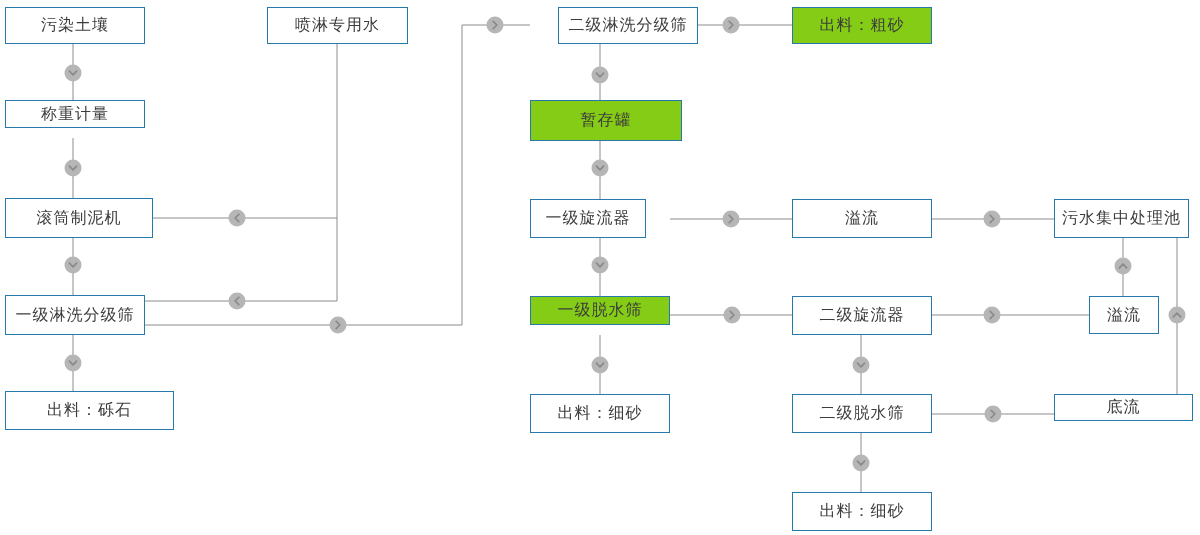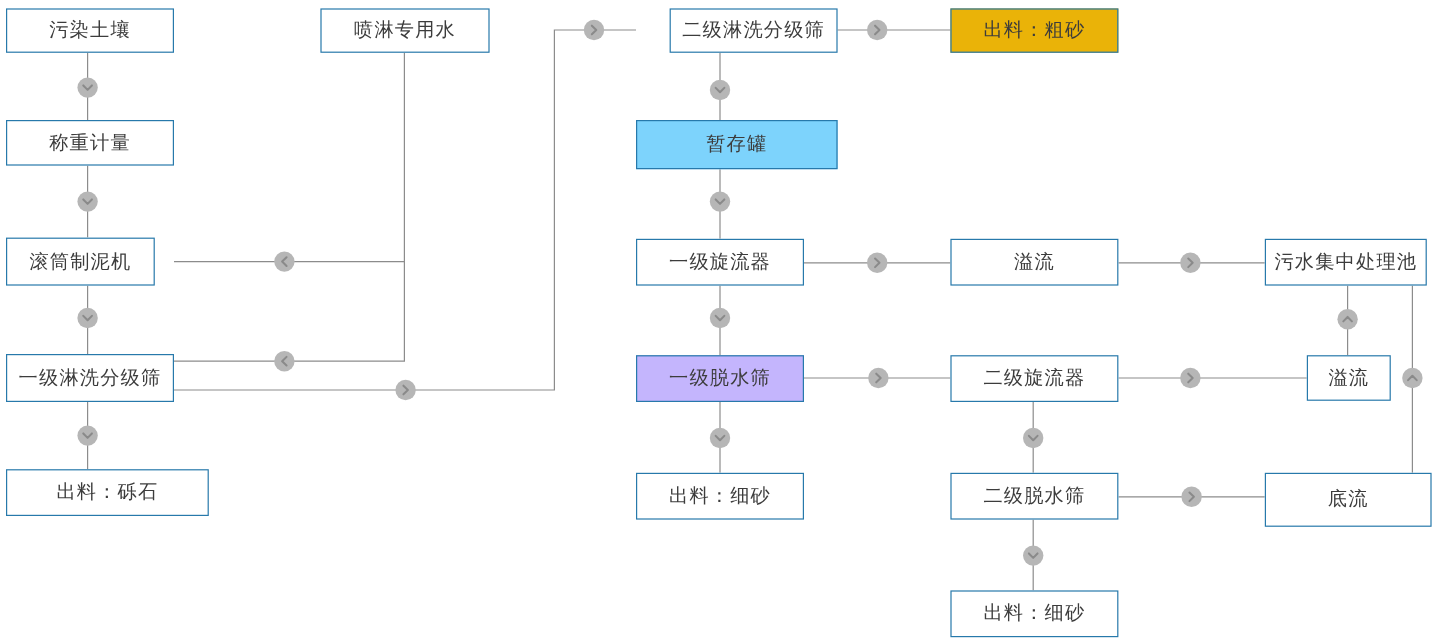--- a/index.html
+++ b/index.html
@@ -155,61 +155,61 @@
 
 <div class="node" style="left: 5px; top: 7px; width: 140px; height: 37px; border-color: rgb(39, 121, 171); background: rgb(255, 255, 255); color: rgb(60, 60, 60);">
       <span>污染土壤</span>
     </div>
     <div class="node" style="left: 267px; top: 7px; width: 141px; height: 37px; border-color: rgb(39, 121, 171); background: rgb(255, 255, 255); color: rgb(60, 60, 60); align-items: center;">
       <span>喷淋专用水</span>
     </div>
     <div class="node" style="left: 530px; top: 7px; width: 140px; height: 37px; border-color: rgb(39, 121, 171); background: rgb(255, 255, 255); color: rgb(60, 60, 60); margin-left: 28px;">
       <span>二级淋洗分级筛</span>
     </div>
-    <div class="node" style="left: 792px; top: 7px; width: 140px; height: 37px; border-color: rgb(39, 121, 171); background: #eab308; color: rgb(60, 60, 60);">
+    <div class="node" style="left: 792px; top: 7px; width: 140px; height: 37px; border-color: rgb(39, 121, 171); background: #84cc16; color: rgb(60, 60, 60);">
       <span>出料：粗砂</span>
     </div>
-    <div class="node" style="left: 5px; top: 100px; width: 140px; height: 38px; border-color: rgb(39, 121, 171); background: rgb(255, 255, 255); color: rgb(60, 60, 60);">
+    <div class="node" style="left: 5px; top: 100px; width: 140px; height: 28px; border-color: rgb(39, 121, 171); background: rgb(255, 255, 255); color: rgb(60, 60, 60);">
       <span>称重计量</span>
     </div>
-    <div class="node" style="left: 530px; top: 100px; width: 168px; height: 41px; border-color: rgb(39, 121, 171); background: #7dd3fc; color: rgb(60, 60, 60);">
+    <div class="node" style="left: 530px; top: 100px; width: 152px; height: 41px; border-color: rgb(39, 121, 171); background: #84cc16; color: rgb(60, 60, 60);">
       <span>暂存罐</span>
     </div>
-    <div class="node" style="left: 5px; top: 198px; width: 124px; height: 40px; border-color: rgb(39, 121, 171); background: rgb(255, 255, 255); color: rgb(60, 60, 60);">
+    <div class="node" style="left: 5px; top: 198px; width: 148px; height: 40px; border-color: rgb(39, 121, 171); background: rgb(255, 255, 255); color: rgb(60, 60, 60);">
       <span>滚筒制泥机</span>
     </div>
-    <div class="node" style="left: 530px; top: 199px; width: 140px; height: 39px; border-color: rgb(39, 121, 171); background: rgb(255, 255, 255); color: rgb(60, 60, 60);">
+    <div class="node" style="left: 530px; top: 199px; width: 116px; height: 39px; border-color: rgb(39, 121, 171); background: rgb(255, 255, 255); color: rgb(60, 60, 60);">
       <span>一级旋流器</span>
     </div>
     <div class="node" style="left: 792px; top: 199px; width: 140px; height: 39px; border-color: rgb(39, 121, 171); background: rgb(255, 255, 255); color: rgb(60, 60, 60);">
       <span>溢流</span>
     </div>
     <div class="node" style="left: 1054px; top: 199px; width: 135px; height: 39px; border-color: rgb(39, 121, 171); background: rgb(255, 255, 255); color: rgb(60, 60, 60);">
       <span>污水集中处理池</span>
     </div>
     <div class="node" style="left: 5px; top: 295px; width: 140px; height: 40px; border-color: rgb(39, 121, 171); background: rgb(255, 255, 255); color: rgb(60, 60, 60);">
       <span>一级淋洗分级筛</span>
     </div>
-    <div class="node" style="left: 530px; top: 296px; width: 140px; height: 39px; border-color: rgb(39, 121, 171); background: #c4b5fd; color: rgb(60, 60, 60);">
+    <div class="node" style="left: 530px; top: 296px; width: 140px; height: 29px; border-color: rgb(39, 121, 171); background: #84cc16; color: rgb(60, 60, 60);">
       <span>一级脱水筛</span>
     </div>
     <div class="node" style="left: 792px; top: 296px; width: 140px; height: 39px; border-color: rgb(39, 121, 171); background: rgb(255, 255, 255); color: rgb(60, 60, 60);">
       <span>二级旋流器</span>
     </div>
     <div class="node" style="left: 1089px; top: 296px; width: 70px; height: 38px; border-color: rgb(39, 121, 171); background: rgb(255, 255, 255); color: rgb(60, 60, 60);">
       <span>溢流</span>
     </div>
     <div class="node" style="left: 5px; top: 391px; width: 169px; height: 39px; border-color: rgb(39, 121, 171); background: rgb(255, 255, 255); color: rgb(60, 60, 60);">
       <span>出料：砾石</span>
     </div>
     <div class="node" style="left: 530px; top: 394px; width: 140px; height: 39px; border-color: rgb(39, 121, 171); background: rgb(255, 255, 255); color: rgb(60, 60, 60);">
       <span>出料：细砂</span>
     </div>
     <div class="node" style="left: 792px; top: 394px; width: 140px; height: 39px; border-color: rgb(39, 121, 171); background: rgb(255, 255, 255); color: rgb(60, 60, 60);">
       <span>二级脱水筛</span>
     </div>
-    <div class="node" style="left: 1054px; top: 394px; width: 139px; height: 45px; border-color: rgb(39, 121, 171); background: rgb(255, 255, 255); color: rgb(60, 60, 60); text-align: center;">
+    <div class="node" style="left: 1054px; top: 394px; width: 139px; height: 27px; border-color: rgb(39, 121, 171); background: rgb(255, 255, 255); color: rgb(60, 60, 60); text-align: center;">
       <span>底流</span>
     </div>
     <div class="node" style="left: 792px; top: 492px; width: 140px; height: 39px; border-color: rgb(39, 121, 171); background: rgb(255, 255, 255); color: rgb(60, 60, 60);">
       <span>出料：细砂</span>
     </div>
   </div>
 
 </body></html>

